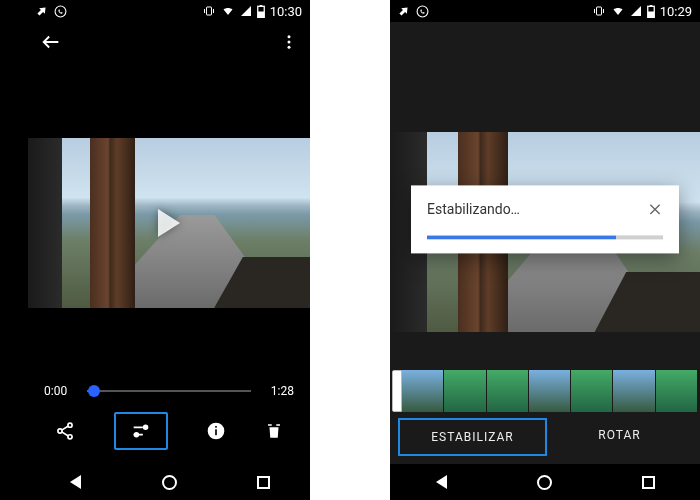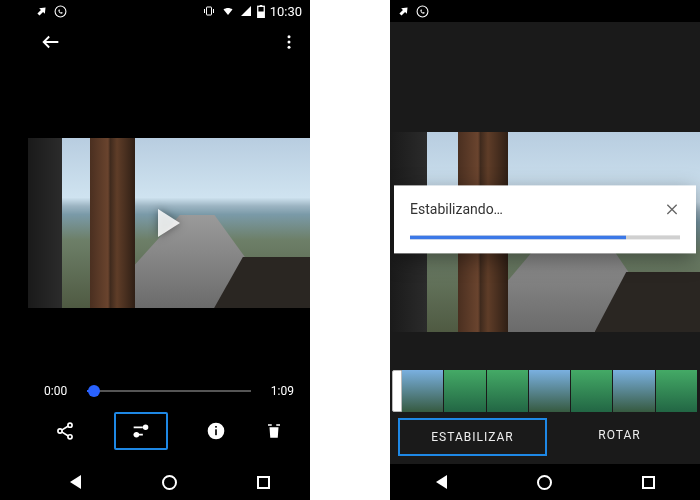--- a/index.html
+++ b/index.html
@@ -142,21 +142,21 @@
   .nb-circle { width:15px;height:15px;border:2px solid #fff;border-radius:50%; }
   .nb-square { width:13px;height:13px;border:2px solid #fff; }
   
   .editor-top { height:40px; }
   .video-wrap-right { position:relative; flex:1; display:flex; align-items:flex-start; justify-content:center; }
   .video-frame-right { width:310px; height:200px; position:relative; margin-top:70px; overflow:hidden;}
   
   .dialog {
     position:absolute;
     top:50%; left:50%; transform:translate(-50%,-45%);
-    width:302px;
+    width:268px;
     background:#fff;
     padding:16px 16px 14px;
     box-shadow:0 6px 20px rgba(0,0,0,0.4);
   }
   .dialog-row { display:flex; align-items:center; justify-content:space-between; }
   .dialog-title { font-size:14px; color:#333; }
   .dialog-close { font-size:18px; color:#666; }
   .progressbar {
     height:4px; background:#d0d0d0; margin-top:18px; position:relative; overflow:hidden;
   }
@@ -270,21 +270,21 @@
     </div>
   </div>
 
   <div class="seek-area">
     <div class="seek-row">
       <span>0:00</span>
       <div class="seek-track">
         <div class="seek-progress"></div>
         <div class="seek-thumb"></div>
       </div>
-      <span>1:09</span>
+      <span>1:28</span>
     </div>
   </div>
 
   <div class="action-row">
     <span class="icon">
       <svg width="20" height="20" viewBox="0 0 24 24" fill="none" stroke="#fff" stroke-width="2">
           <circle cx="18" cy="5" r="2.5"></circle>
           <circle cx="6" cy="12" r="2.5"></circle>
           <circle cx="18" cy="19" r="2.5"></circle>
           <path d="M8 11l8-5M8 13l8 5"></path>
@@ -332,20 +332,46 @@
         <svg width="12" height="12" viewBox="0 0 24 24" fill="#fff">
             <path d="M12 2 4 12h5v10h6V12h5z" transform="rotate(45 12 12)"></path>
           </svg>
       </span>
       <span class="icon">
         <svg width="13" height="13" viewBox="0 0 24 24" fill="#fff">
             <circle cx="12" cy="12" r="10" fill="none" stroke="#fff" stroke-width="2"></circle>
             <path d="M8 9c0 4 3 7 7 7l1-2-2-1-1 1c-1 0-3-2-3-3l1-1-1-2z"></path>
           </svg>
       </span>
+    </div>
+    <div class="sb-right">
+      <span class="icon">
+          <svg width="14" height="12" viewBox="0 0 24 24" fill="#fff">
+            <rect x="7" y="4" width="10" height="16" rx="1" fill="none" stroke="#fff" stroke-width="2"></rect>
+            <path d="M3 8v8M21 8v8" stroke="#fff" stroke-width="2"></path>
+          </svg>
+        </span>
+      <span class="icon">
+          <svg width="14" height="12" viewBox="0 0 24 24" fill="#fff">
+            <path d="M12 20l9-11c-5-4-13-4-18 0z"></path>
+          </svg>
+        </span>
+      <span class="icon">
+          <svg width="12" height="12" viewBox="0 0 24 24" fill="#fff">
+            <path d="M2 22L22 2v20z"></path>
+          </svg>
+        </span>
+      <span class="icon">
+          <svg width="8" height="13" viewBox="0 0 12 20" fill="#fff">
+            <rect x="1" y="2" width="10" height="18" fill="none" stroke="#fff" stroke-width="2"></rect>
+            <rect x="4" y="0" width="4" height="2"></rect>
+            <rect x="1" y="10" width="10" height="10"></rect>
+          </svg>
+        </span>
+      <span class="clock">10:29</span>
     </div>
   </div>
 
   <div class="editor-top"></div>
 
   <div class="video-wrap-right">
     <div class="video-frame-right">
       <div class="scene"></div>
       <div class="road"></div>
       <div class="pillar-left"></div>

